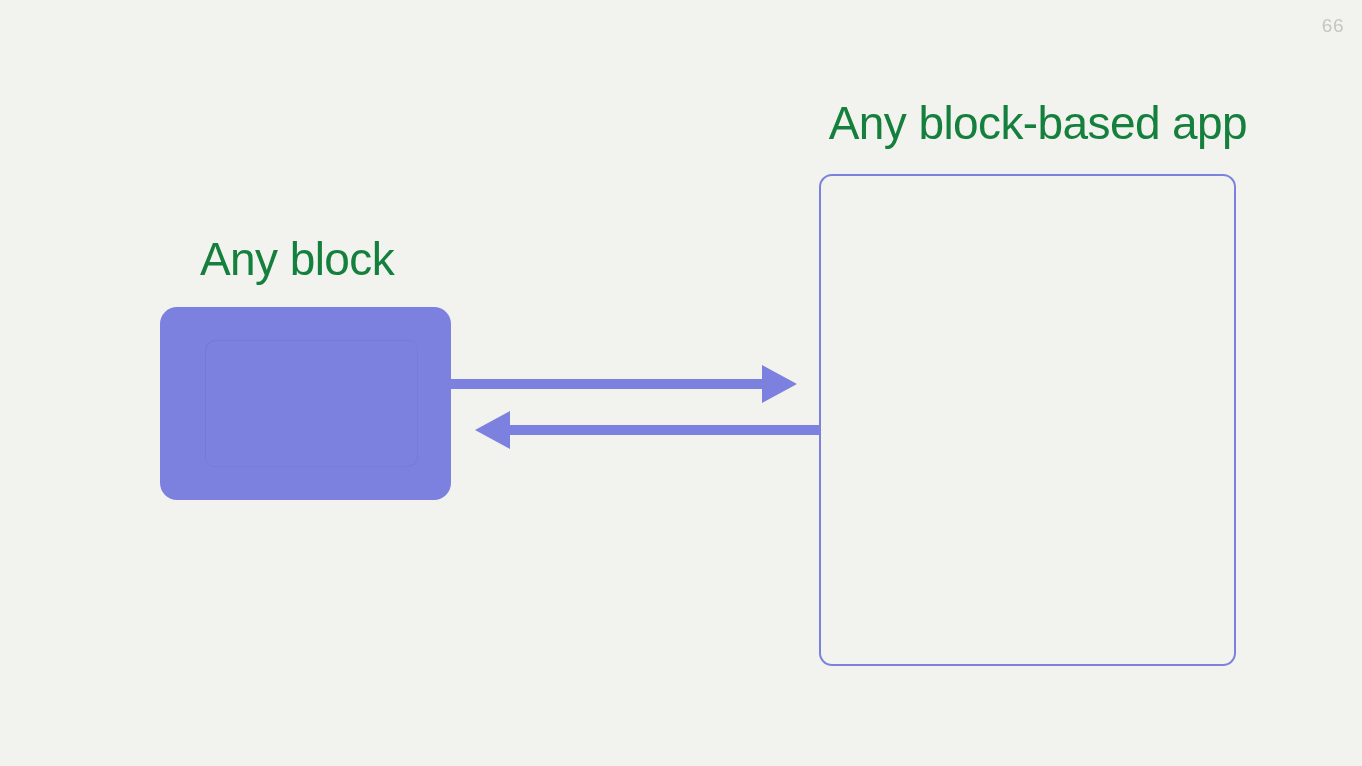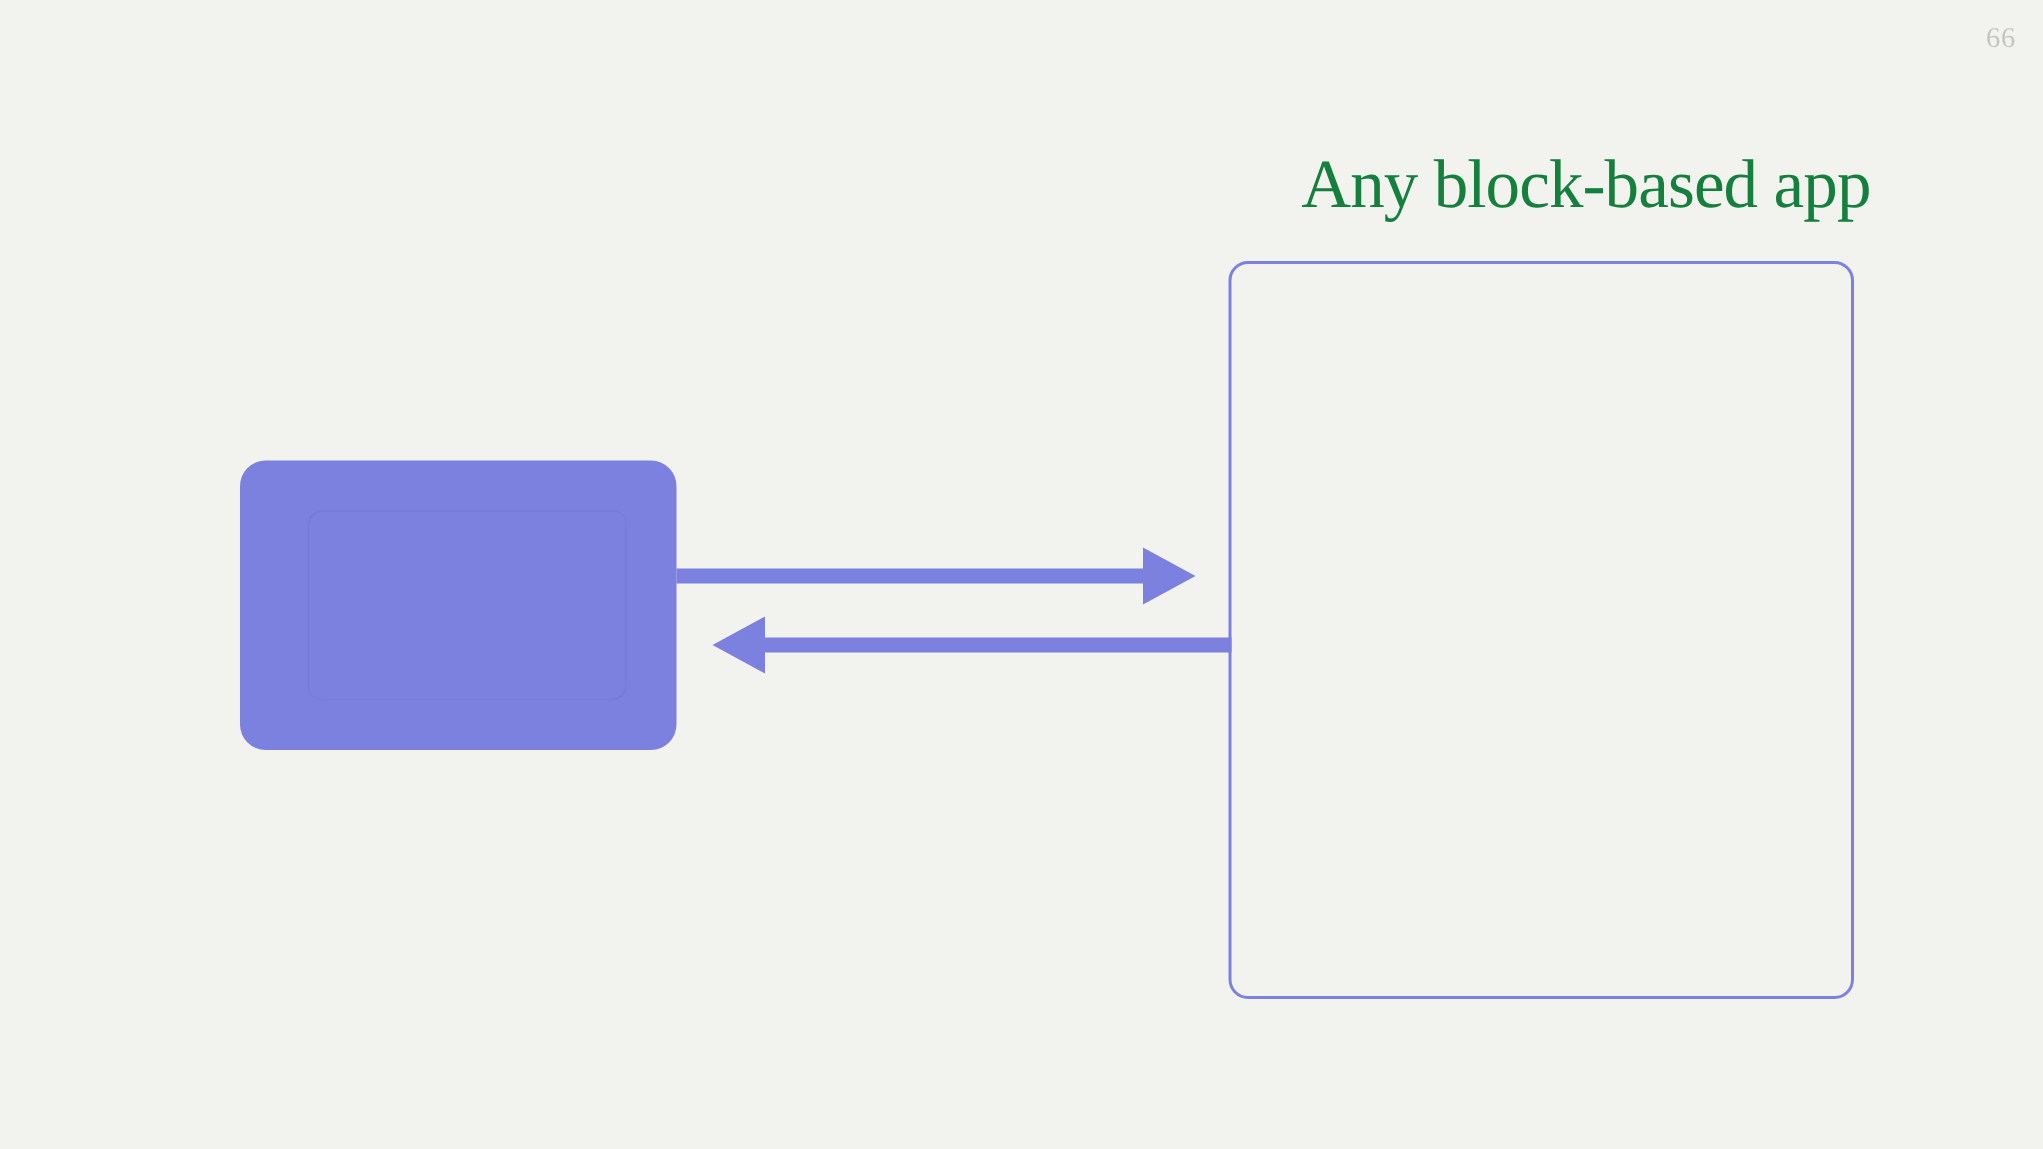--- a/index.html
+++ b/index.html
@@ -14,21 +14,20 @@
     font-family: "Liberation Sans", sans-serif;
     overflow: hidden;
     position: relative;
   }
 
   .slide {
     position: absolute;
     inset: 0;
     width: 1362px;
     height: 766px;
-    font-family: Liberation Serif, serif;
   }
 
   
   .page-number {
     position: absolute;
     top: 16px;
     right: 18px;
     font-size: 19px;
     font-weight: 400;
     color: #c6c6c1;
@@ -142,20 +141,21 @@
 </style>
 </head>
 <body>
 
 <div class="slide">
 
   <div class="page-number">66</div>
 
   <div class="heading heading-app">Any block-based app</div>
 
+  <div class="heading heading-block">Any block</div>
 
   <div class="block">
     <div class="block-inner"></div>
   </div>
 
   <div class="app-panel"></div>
 
   <div class="arrow arrow-to-app">
     <div class="arrow-shaft"></div>
     <div class="arrow-head"></div>

